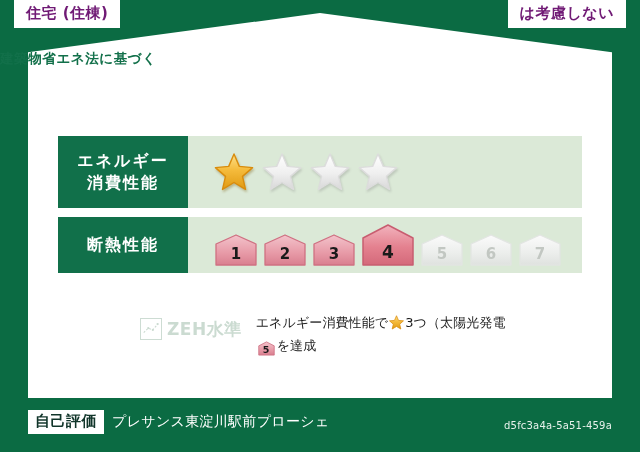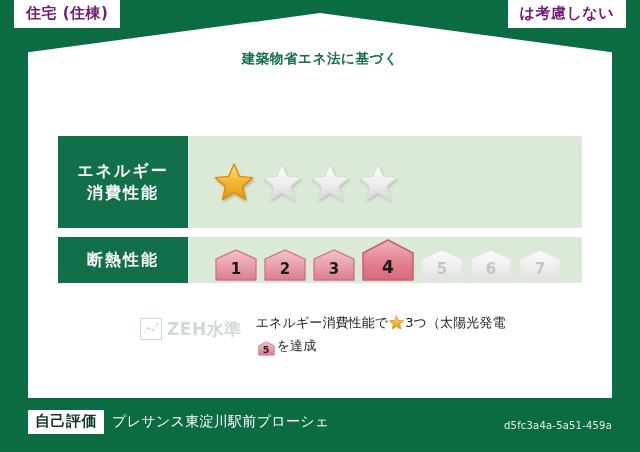--- a/index.html
+++ b/index.html
@@ -40,21 +40,21 @@
     top:13px;
     bottom:54px;
     background:#ffffff;
     clip-path:polygon(0% 10.2%, 50% 0%, 100% 10.2%, 100% 100%, 0% 100%);
     z-index:2;
   }
 
   
   .title-block{
     position:absolute;left:0;right:0;top:50px;
-    text-align:center;
+    text-align:left;
     z-index:4;
   }
   .title-sub{
     color:#12704a;
     font-size:13.5px;
     font-weight:bold;
     letter-spacing:.6px;
     margin:0 0 7px 0;
   }
   .title-main{
@@ -71,22 +71,22 @@
     left:58px;right:58px;
     top:136px;
     z-index:4;
   }
   .perf-row{
     display:flex;
     align-items:stretch;
     background:#dbe9d7;
     margin-bottom:9px;
   }
-  .perf-row.energy{height:92px;}
-  .perf-row.insulation{height:46px;}
+  .perf-row.energy{height:72px;}
+  .perf-row.insulation{height:56px;}
   .row-label{
     flex:0 0 130px;
     background:#11704a;
     color:#ffffff;
     display:flex;
     flex-direction:column;
     align-items:center;
     justify-content:center;
     font-weight:bold;
     font-size:16px;

